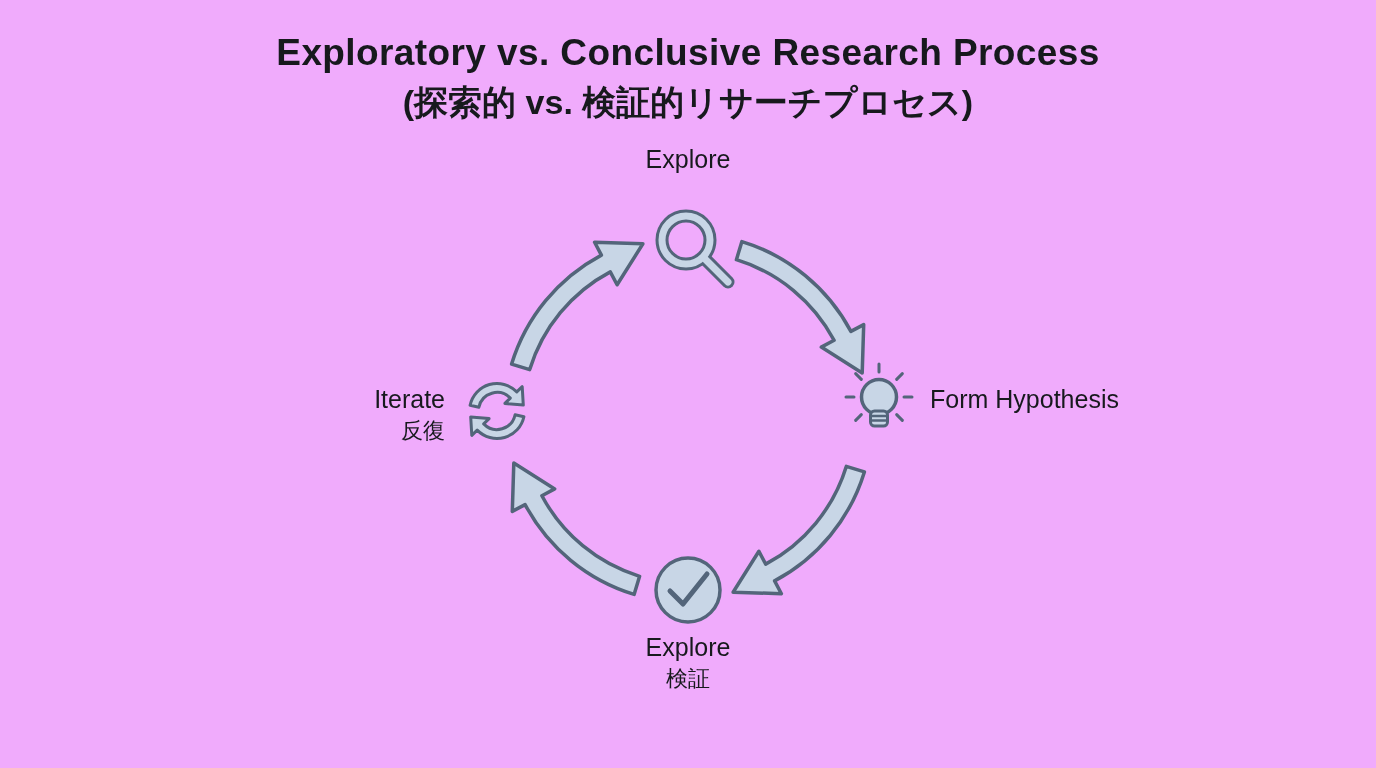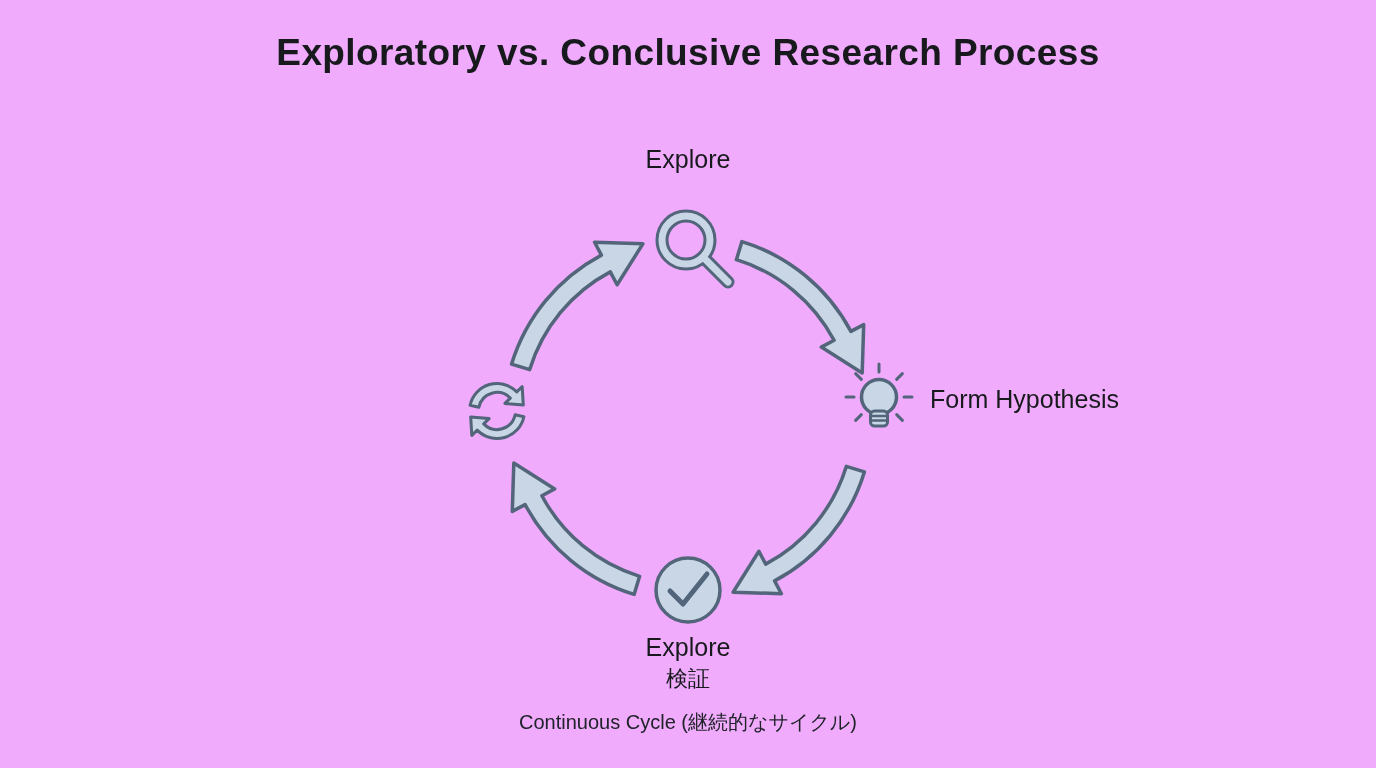--- a/index.html
+++ b/index.html
@@ -26,20 +26,21 @@
     font-size:20px;font-weight:400;
   }
 </style>
 </head>
 <body>
 
 <div class="stage" style="background: #f0abfc;">
 
   <div class="title" style="color: rgb(23, 25, 29);">
     <div class="title-line1">Exploratory vs. Conclusive Research Process</div>
+    <div class="title-line2">(探索的 vs. 検証的リサーチプロセス)</div>
   </div>
 
   <svg class="diagram-svg" id="diagram" width="1376" height="768" viewBox="0 0 1376 768">
       <g fill="#c8d6e6" stroke="#53657a" stroke-width="3.5" stroke-linejoin="round">
         <path d="M 741.9 241.6 A 184.5 184.5 0 0 1 850.9 331.4 L 863.7 324.6 L 862.2 372.9 L 821.3 347.1 L 834.1 340.3 A 165.5 165.5 0 0 0 736.4 259.7 Z"></path>
         <path d="M 864.4 471.9 A 184.5 184.5 0 0 1 774.6 580.9 L 781.4 593.7 L 733.1 592.2 L 758.9 551.3 L 765.7 564.1 A 165.5 165.5 0 0 0 846.3 466.4 Z"></path>
         <path d="M 634.1 594.4 A 184.5 184.5 0 0 1 525.1 504.6 L 512.3 511.4 L 513.8 463.1 L 554.7 488.9 L 541.9 495.7 A 165.5 165.5 0 0 0 639.6 576.3 Z"></path>
         <path d="M 511.6 364.1 A 184.5 184.5 0 0 1 601.4 255.1 L 594.6 242.3 L 642.9 243.8 L 617.1 284.7 L 610.3 271.9 A 165.5 165.5 0 0 0 529.7 369.6 Z"></path>
       </g>
       <g>
@@ -77,16 +78,19 @@
 
   <div class="node-label label-hypothesis" style="color: rgb(23, 25, 29);">
     <div class="en">Form Hypothesis</div>
   </div>
 
   <div class="node-label label-validate" style="color: rgb(23, 25, 29);">
     <div class="en">Explore</div>
     <div class="ja">検証</div>
   </div>
 
+  <div class="node-label label-iterate" style="color: rgb(23, 25, 29);">
+    <div class="en">Iterate</div>
+    <div class="ja">反復</div>
+  </div>
 
-  <div class="caption" style="color: rgb(32, 35, 42);">Continuous Cycle (継続的なサイクル)</div>
 
 </div>
 
 </body></html>

